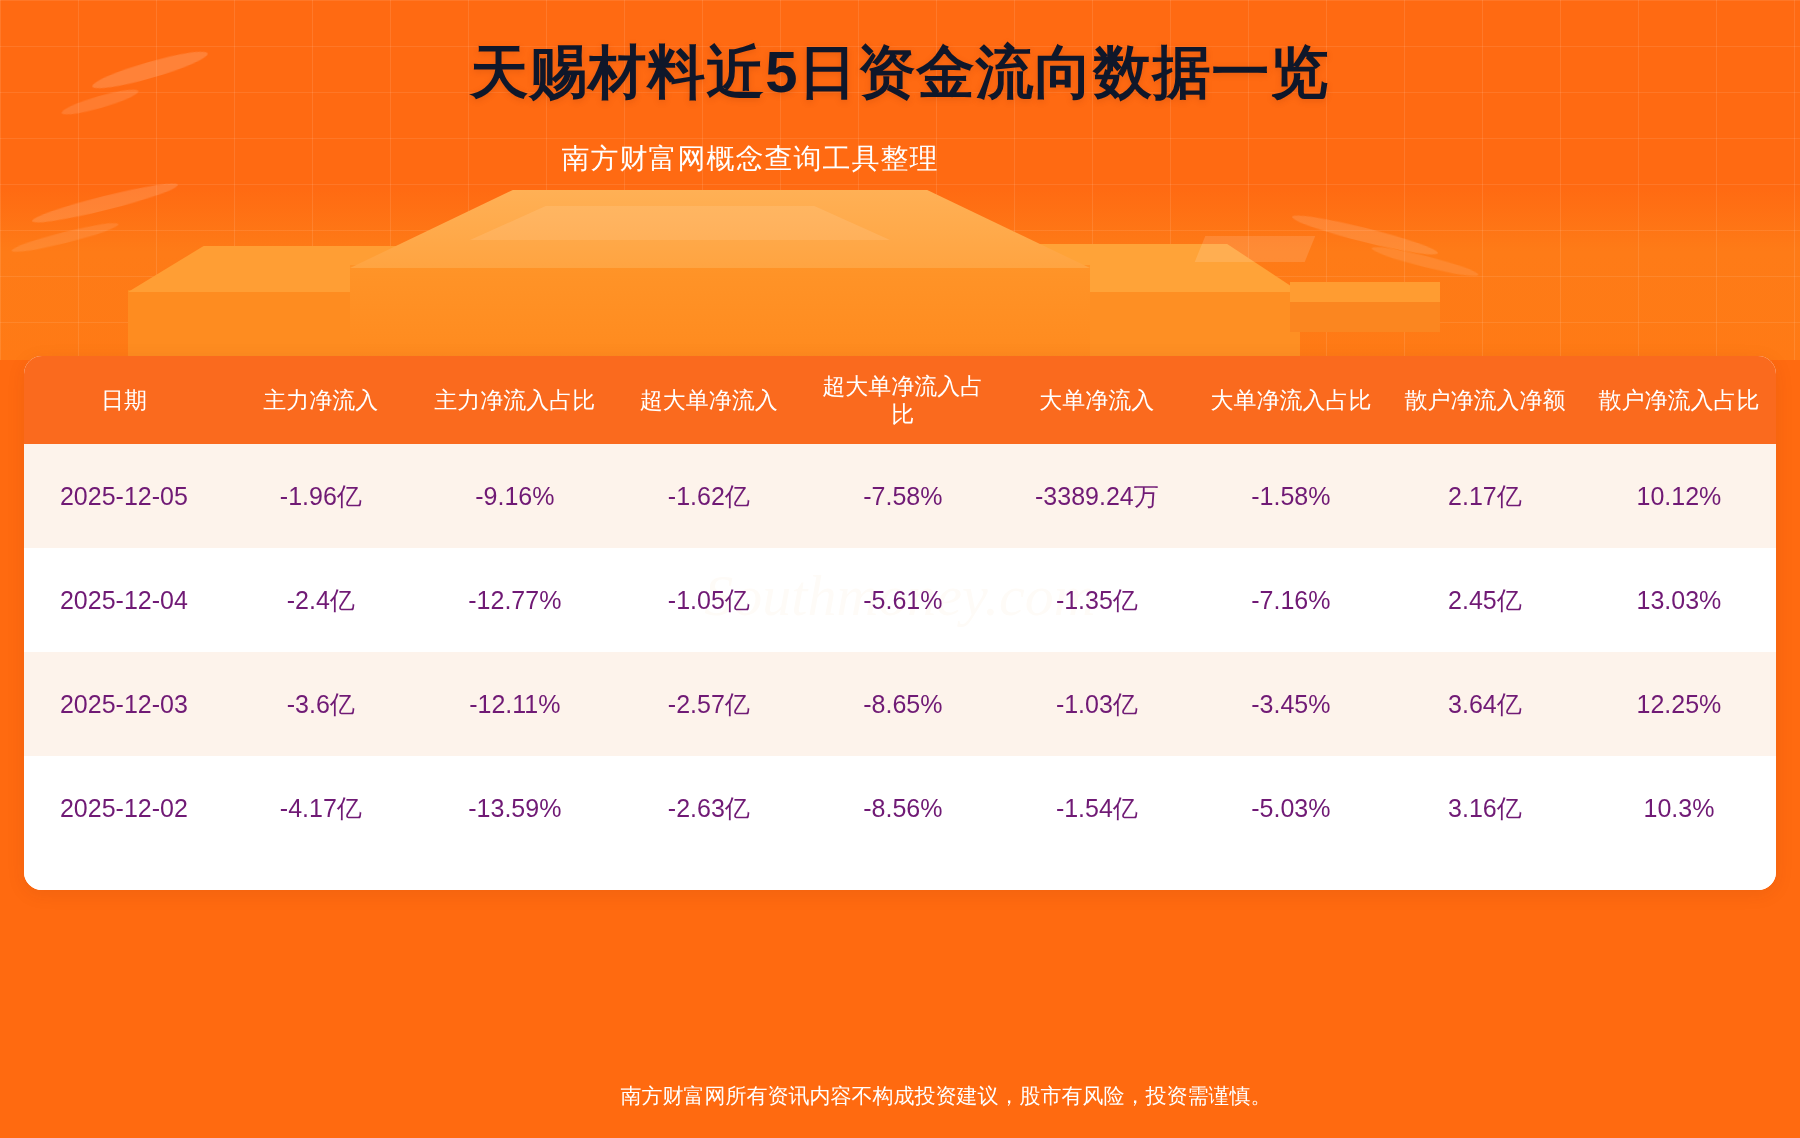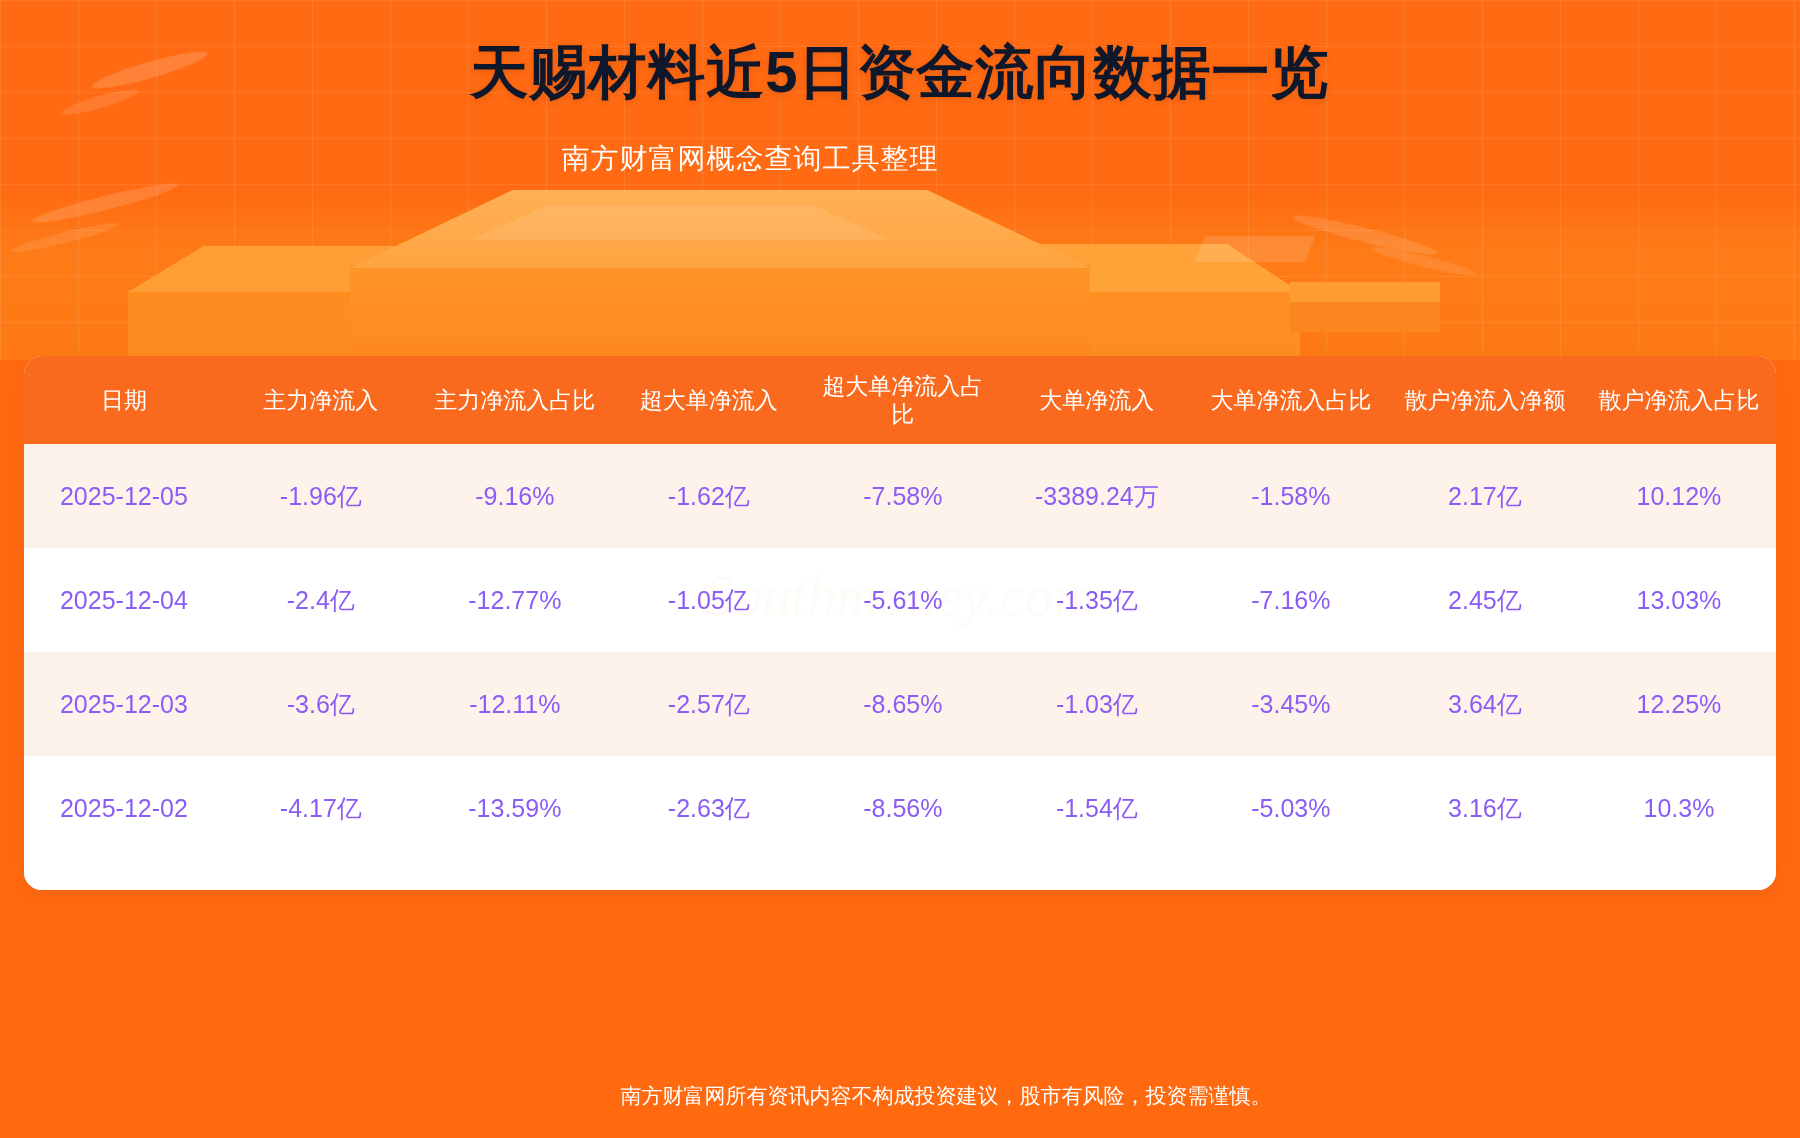--- a/index.html
+++ b/index.html
@@ -180,21 +180,21 @@
     font-weight: normal;
     padding: 16px 6px;
     height: 72px;
     line-height: 1.22;
     vertical-align: middle;
     text-align: center;
     box-sizing: border-box;
   }
   table.fundflow tbody td {
     font-size: 25px;
-    color: #8b5cf6;
+    color: #701a75;
     text-align: center;
     height: 104px;
     padding: 12px 6px;
     vertical-align: middle;
     box-sizing: border-box;
     position: relative;
     z-index: 2;
   }
   table.fundflow tbody tr:nth-child(odd)  td { background: rgba(253,240,230,0.82); }
   table.fundflow tbody tr:nth-child(even) td { background: rgba(255,255,255,0.82); }

